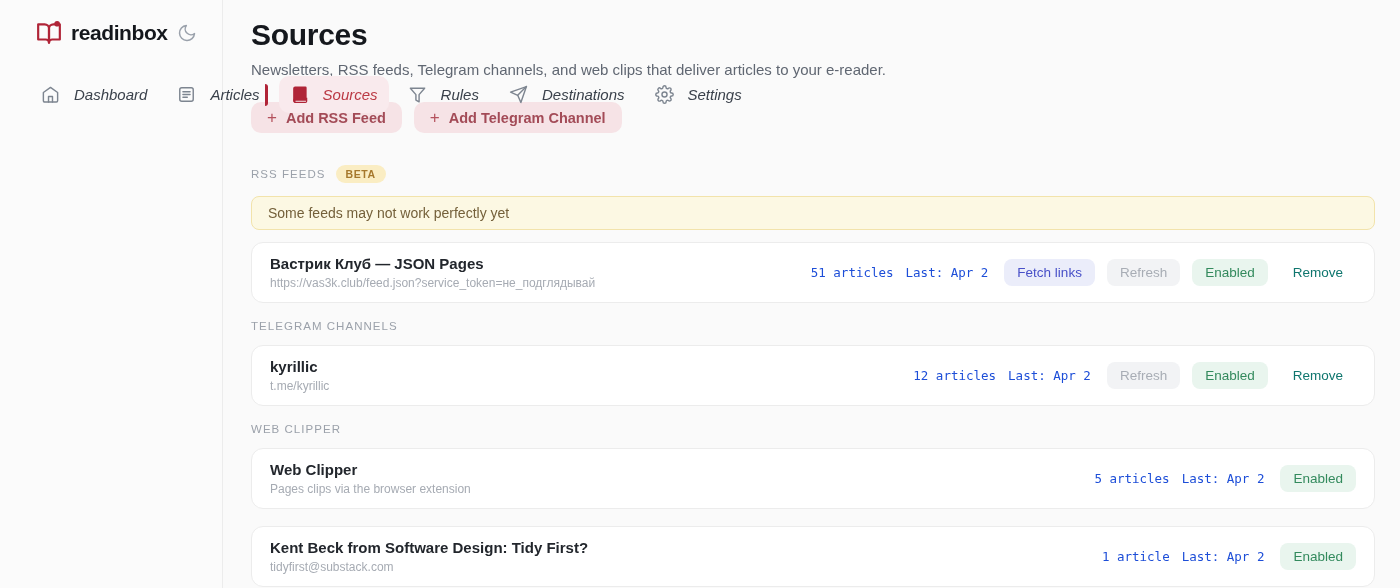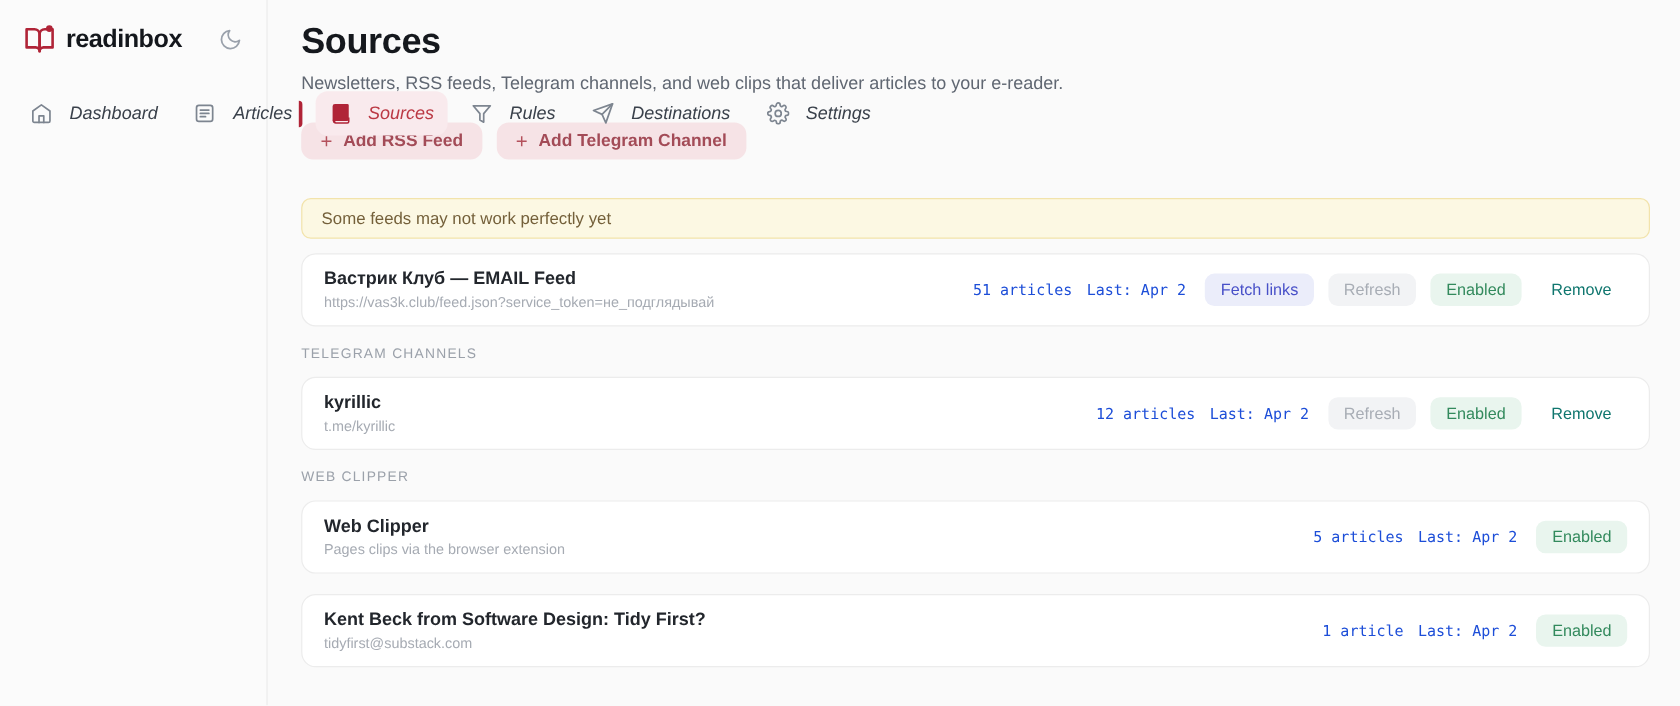--- a/index.html
+++ b/index.html
@@ -9,21 +9,21 @@
     background:#fafafa;
     color:#1f242b;
     display:flex;
   }
 
   
   .sidebar {
     width:223px; min-width:223px; height:100%;
     background:#fbfbfb;
     border-right:1px solid #ececec;
-    padding:18px 14px;
+    padding:18px 30px;
     display:flex; flex-direction:column;
   }
   .logo-row { display:flex; align-items:center; gap:9px; padding:2px 6px; margin-bottom:28px; }
   .logo-icon { width:26px; height:26px; color:#b02437; position:relative; flex:none; }
   .logo-text { font-size:21px; font-weight:700; color:#14171c; letter-spacing:-0.02em; }
   .moon-btn { margin-left:auto; width:20px; height:20px; color:#9aa1ab; cursor:pointer; flex:none; }
 
   .nav { display:flex; flex-direction:row; gap:8px;font-style:italic; }
   .nav-item {
     position:relative;
@@ -183,25 +183,29 @@
     <button class="add-btn">
       <span class="plus">+</span>
       <span>Add RSS Feed</span>
     </button>
     <button class="add-btn">
       <span class="plus">+</span>
       <span>Add Telegram Channel</span>
     </button>
   </div>
 
+  <div class="section-label-row">
+    <span class="section-label">RSS FEEDS</span>
+    <span class="beta-badge">BETA</span>
+  </div>
   <div class="warning-banner">Some feeds may not work perfectly yet</div>
 
   <div class="card">
     <div class="card-info">
-      <div class="card-title">Вастрик Клуб — EMAIL Feed</div>
+      <div class="card-title">Вастрик Клуб — JSON Pages</div>
       <div class="card-sub">https://vas3k.club/feed.json?service_token=не_подглядывай</div>
     </div>
     <div class="card-right">
       <span class="meta">
         <span>51 articles</span>
         <span>Last: Apr 2</span>
       </span>
       <button class="btn btn-fetch">Fetch links</button>
       <button class="btn btn-refresh">Refresh</button>
       <button class="btn btn-enabled">Enabled</button>

